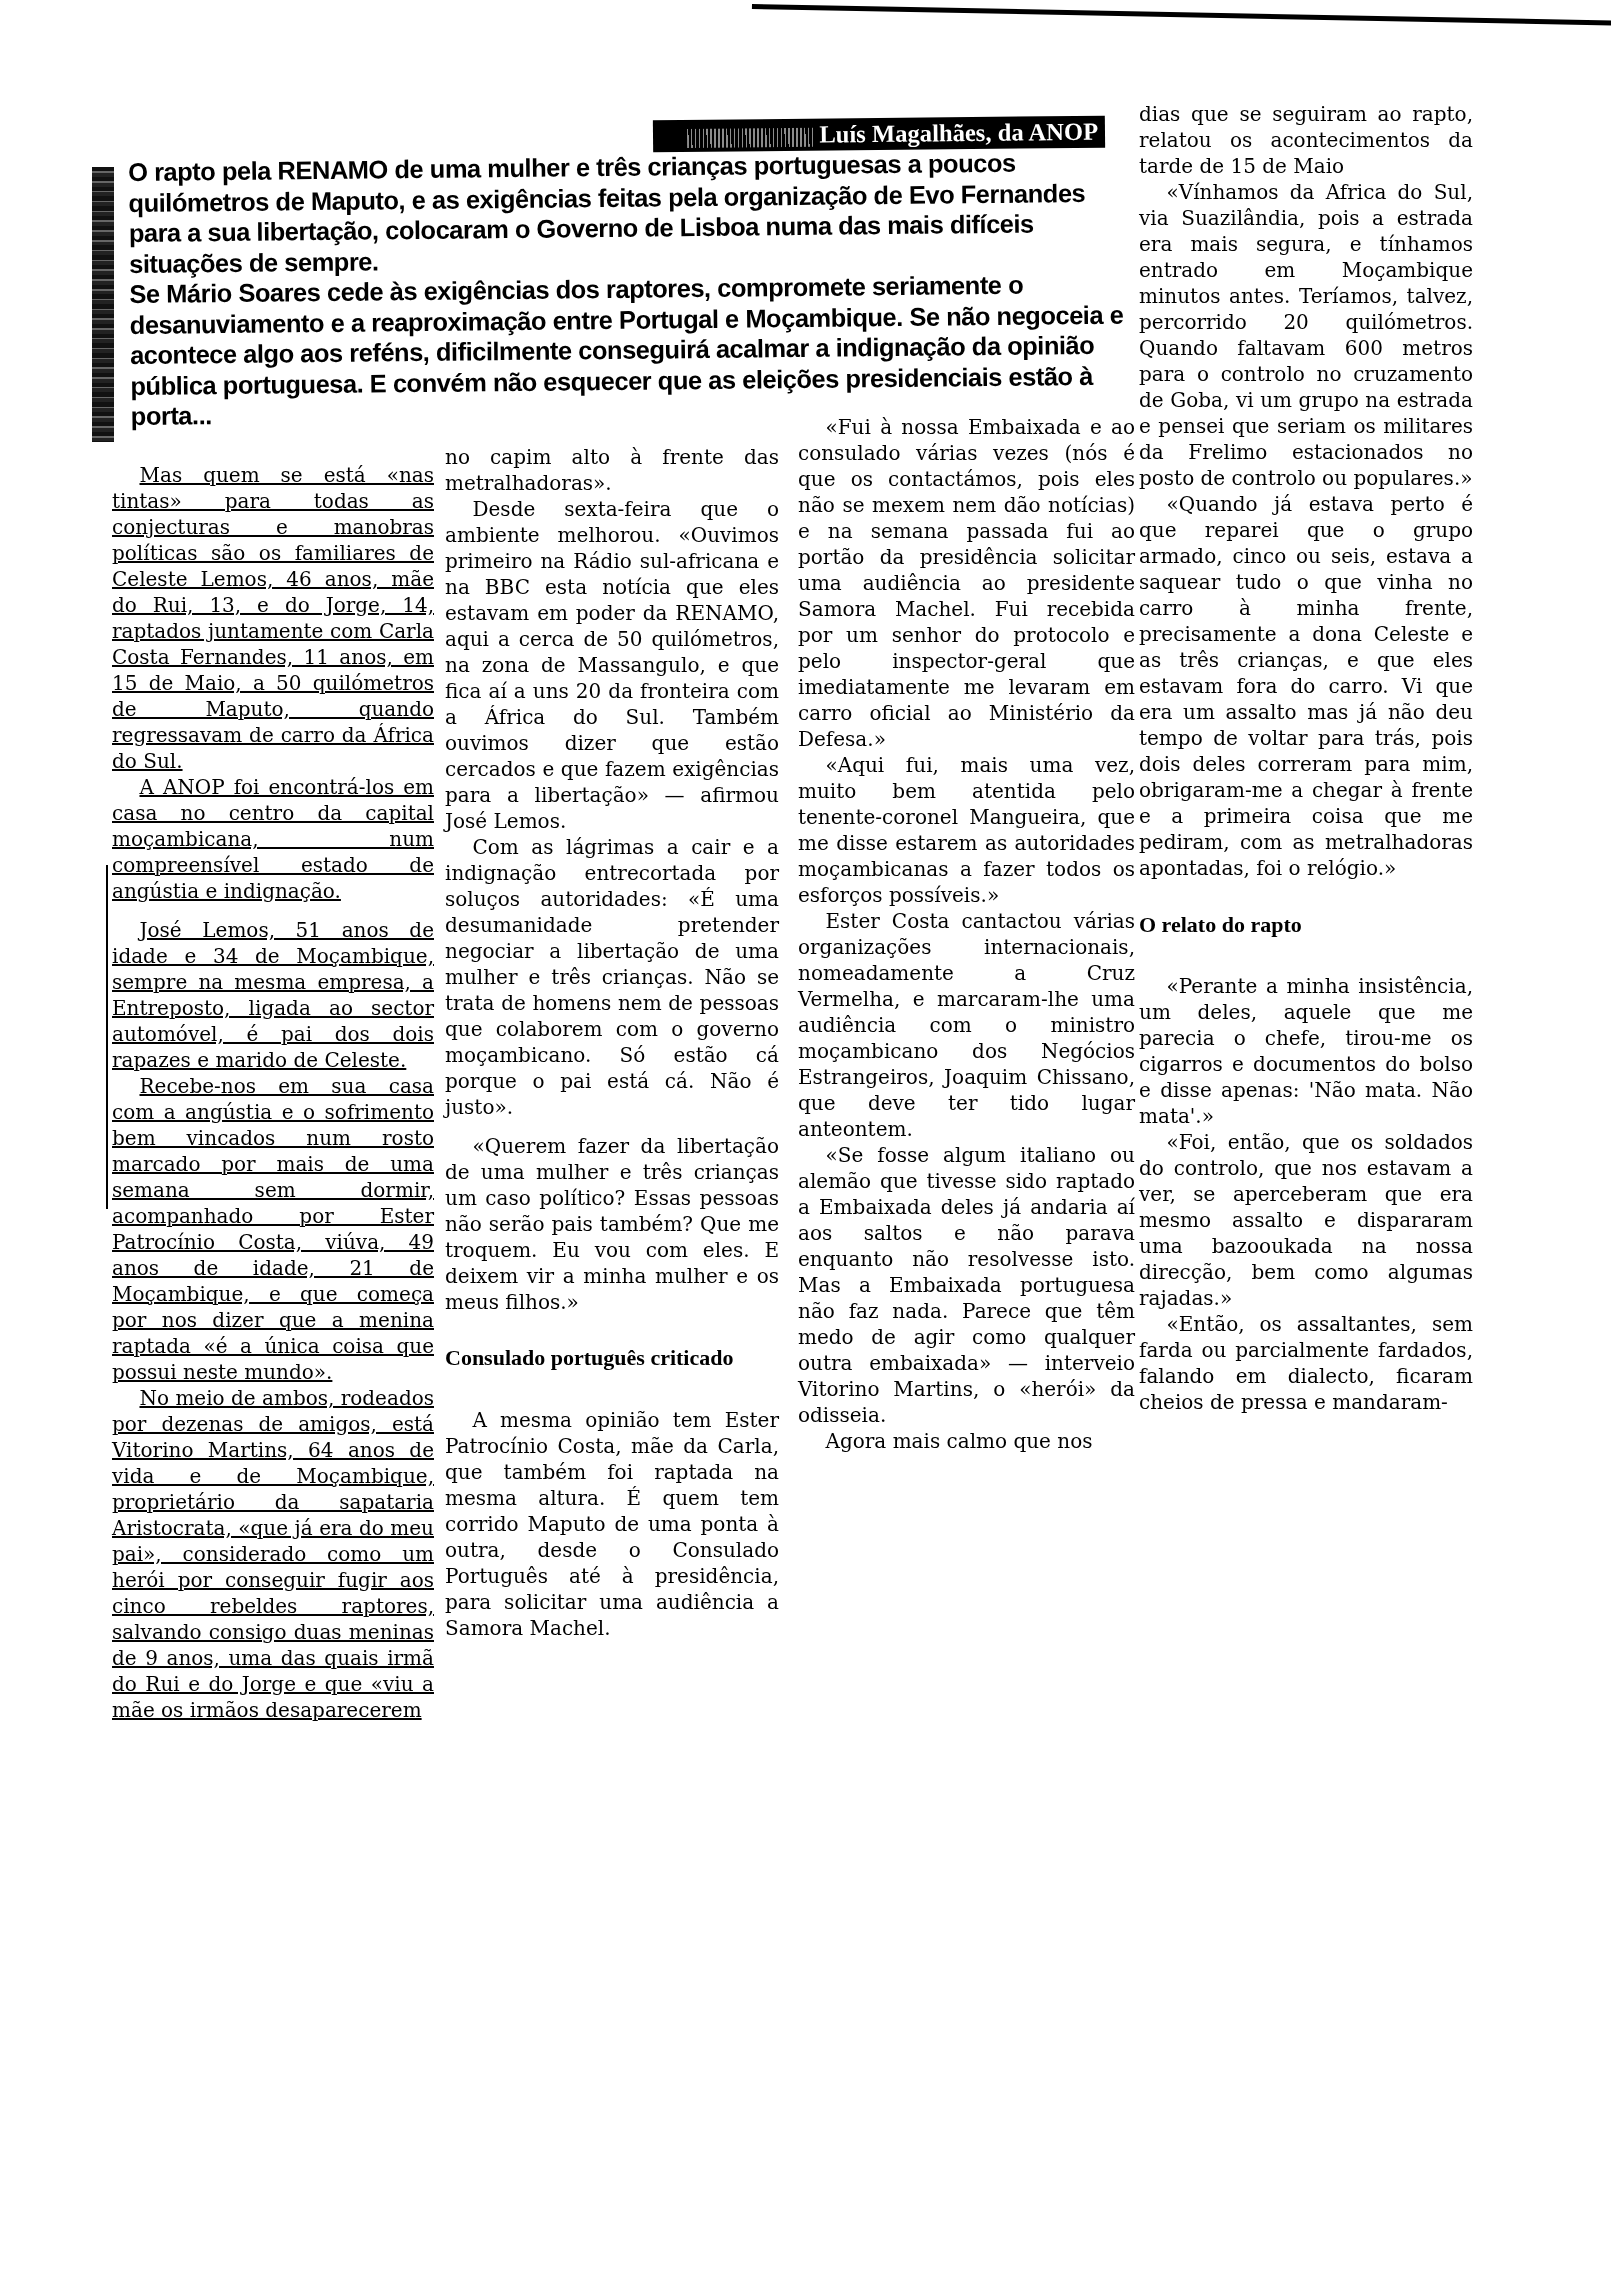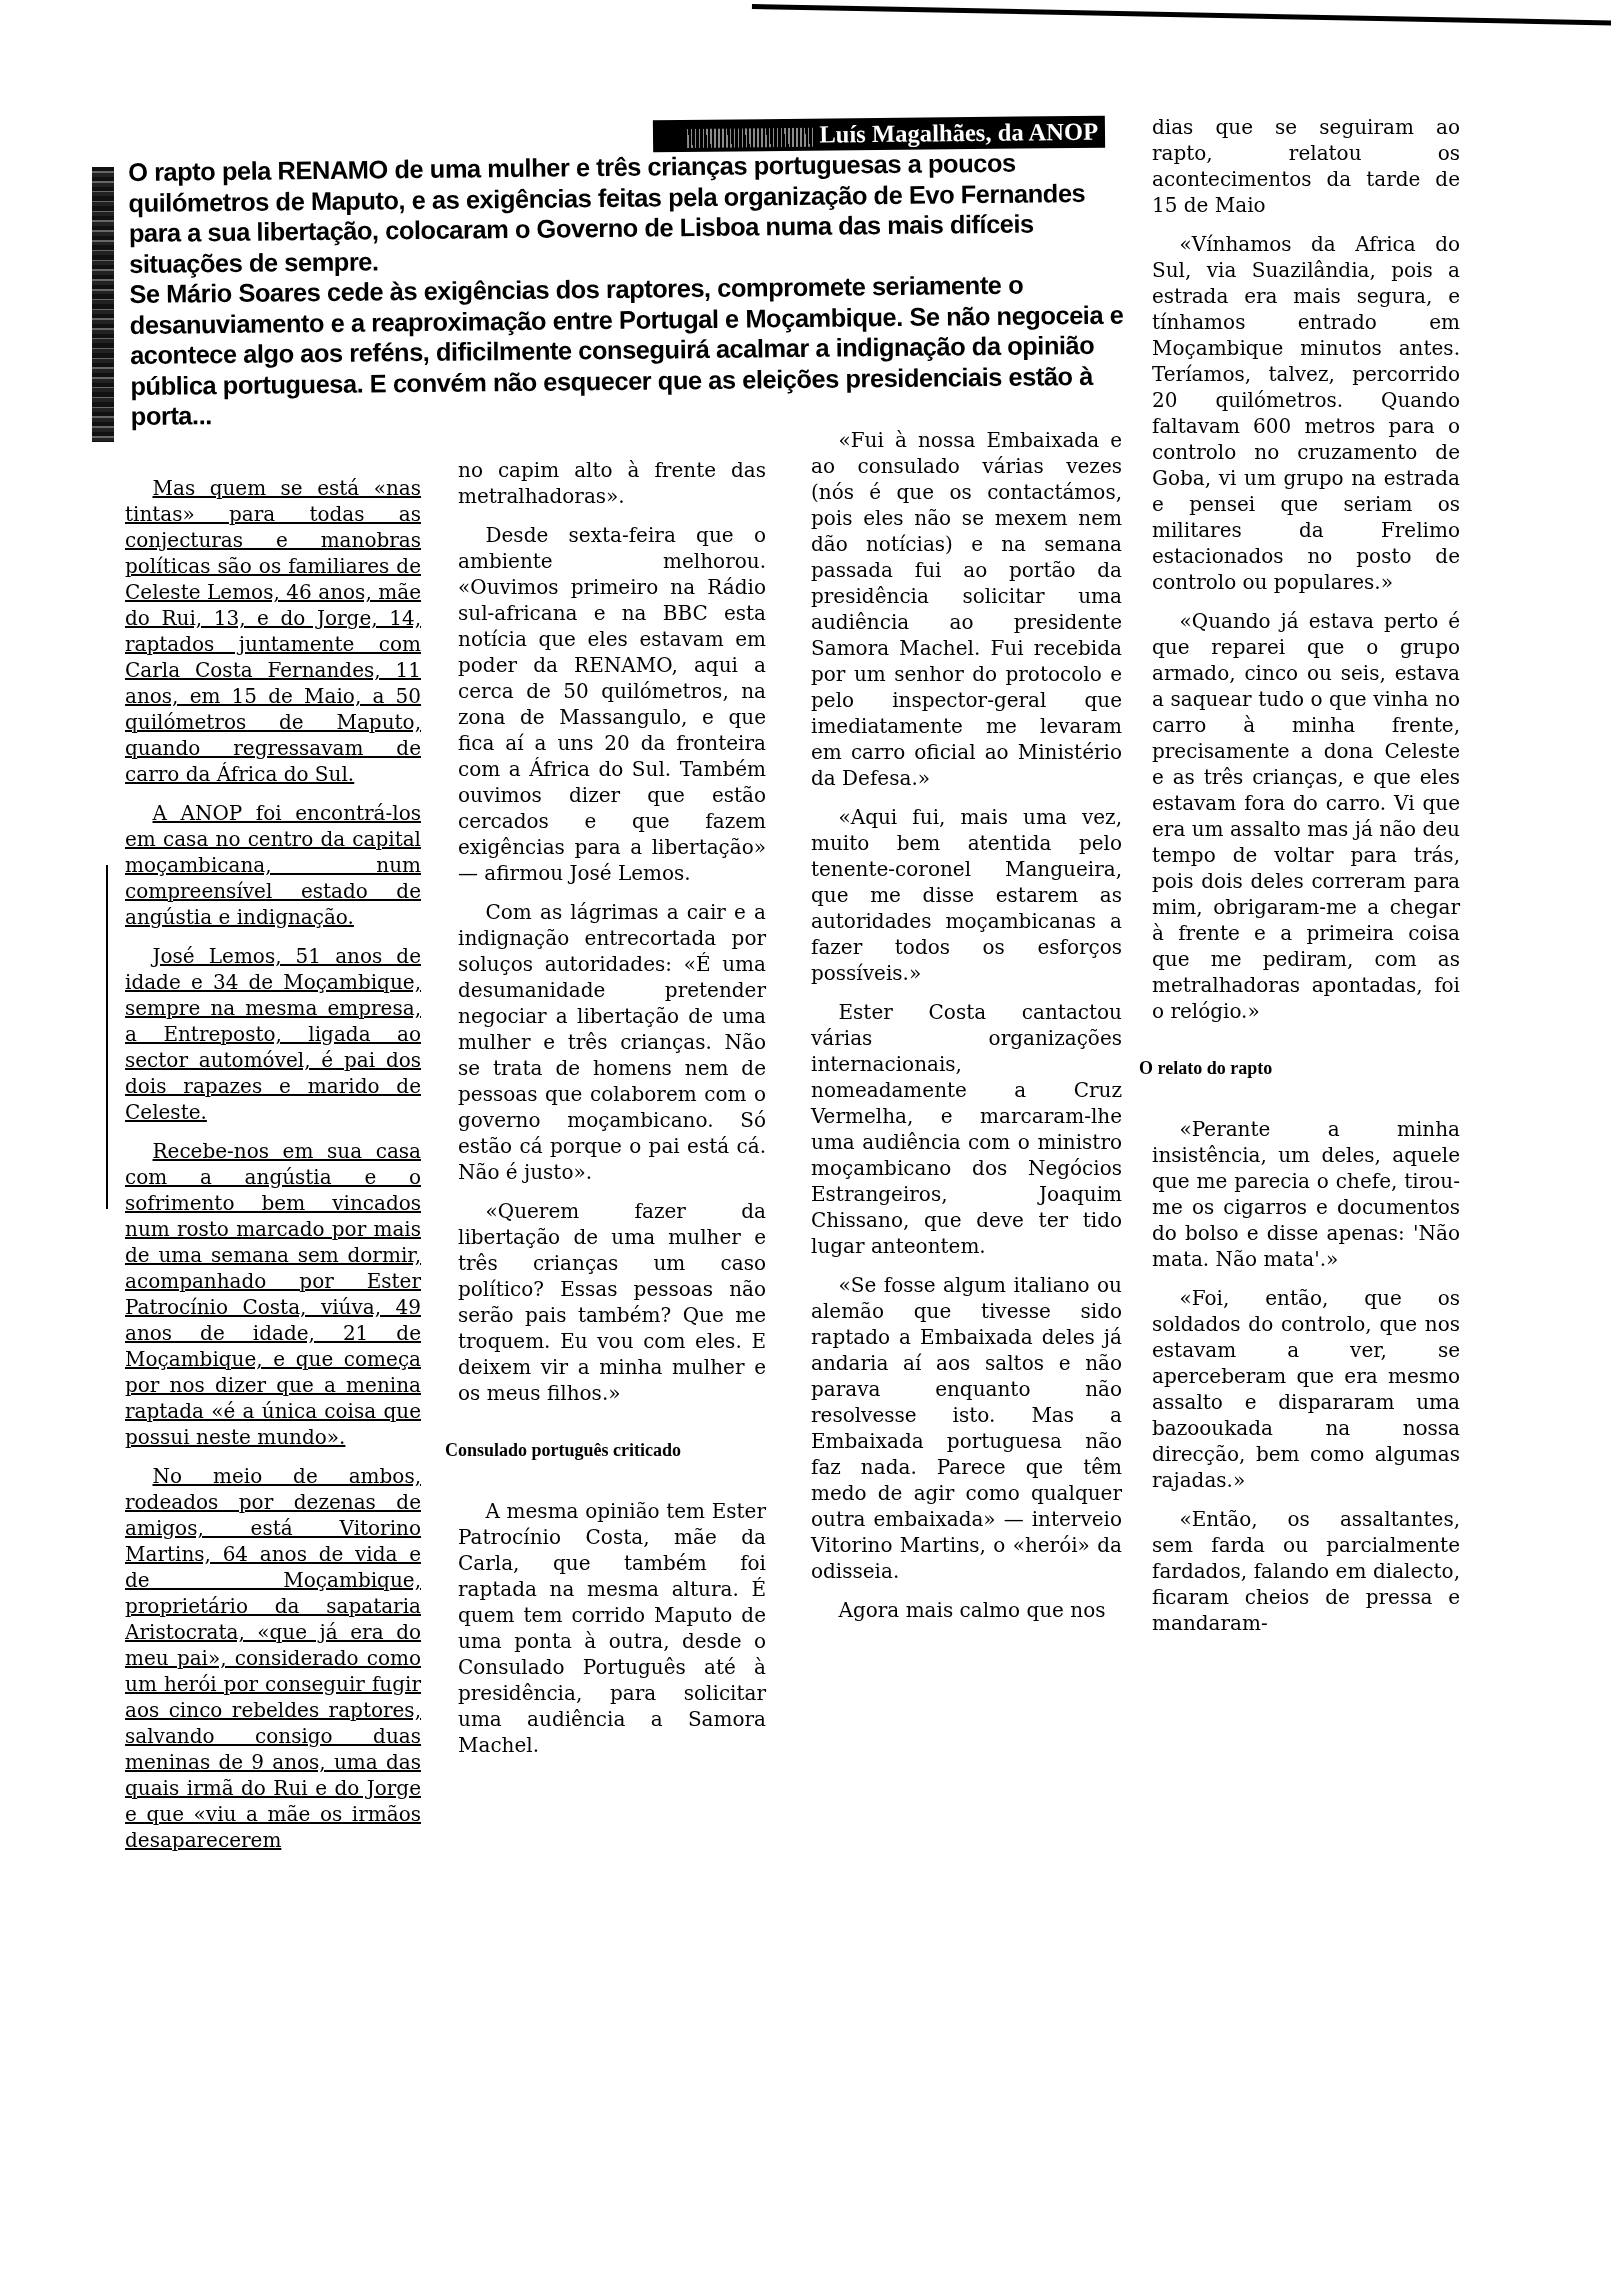--- a/index.html
+++ b/index.html
@@ -4,24 +4,24 @@
   <style>
     html, body { margin: 0; padding: 0; background: #ffffff; }
     body { width: 1612px; height: 2295px; position: relative; overflow: hidden; font-family: "Liberation Serif", serif; color: #000; }
     .top-rule { position: absolute; left: 752px; top: 3.9px; width: 860px; height: 4.9px; background: #000; transform: rotate(1.1deg); transform-origin: left top; }
     .byline { position: absolute; left: 653px; top: 118px; width: 452px; height: 32px; background: #000; color: #fff; font-family: "Liberation Serif", serif; font-weight: bold; font-size: 24.6px; line-height: 32px; text-align: right; padding-right: 6.9px; box-sizing: border-box; transform: rotate(-0.6deg); }
     .byline .noise { display: inline-block; width: 128px; height: 19.7px; margin-right: 3.9px; vertical-align: middle; background: repeating-linear-gradient(90deg, #fff 0 1.5px, #000 1.5px 3.9px); opacity: 0.55; }
     .lead-bar { position: absolute; left: 92px; top: 167px; width: 21.6px; height: 275px; background: repeating-linear-gradient(180deg, #111 0 4.4px, #666 4.4px 5.9px, #222 5.9px 9.8px); }
     .lead { position: absolute; left: 128px; top: 157px; width: 1007px; font-family: "Liberation Sans", sans-serif; font-weight: bold; font-size: 25.5px; line-height: 30.5px; transform: rotate(-0.6deg); transform-origin: left top; letter-spacing: -0.5px; }
     .lead p { margin: 0; }
     .col { position: absolute; font-family: "DejaVu Serif", serif; font-size: 20px; line-height: 26px; text-align: justify; }
-    .col p { margin: 13px; text-indent: 27.5px; }
+    .col p { margin: 0; text-indent: 27.5px; }
     .col p.noindent { text-indent: 0; }
     .col p.gap { margin-top: 12.8px; }
-    .col h2 { font-family: "Liberation Serif", serif; font-weight: bold; font-size: 18px; line-height: 28.5px; margin: 29.5px 0 34px 0; text-align: left; }
+    .col h2 { font-family: "Liberation Serif", serif; font-weight: bold; font-size: 22px; line-height: 28.5px; margin: 29.5px 0 34px 0; text-align: left; }
     .col1 { left: 112px; top: 462px; width: 322px; text-decoration: underline; }
     .col2 { left: 445px; top: 444px; width: 334px; }
     .col3 { left: 798px; top: 414px; width: 337px; }
     .col4 { left: 1139px; top: 101px; width: 334px; }
     .rule-v { position: absolute; width: 1.5px; background: #000; }
   </style>
 </head>
 <body>
 
 <div class="top-rule"></div>

